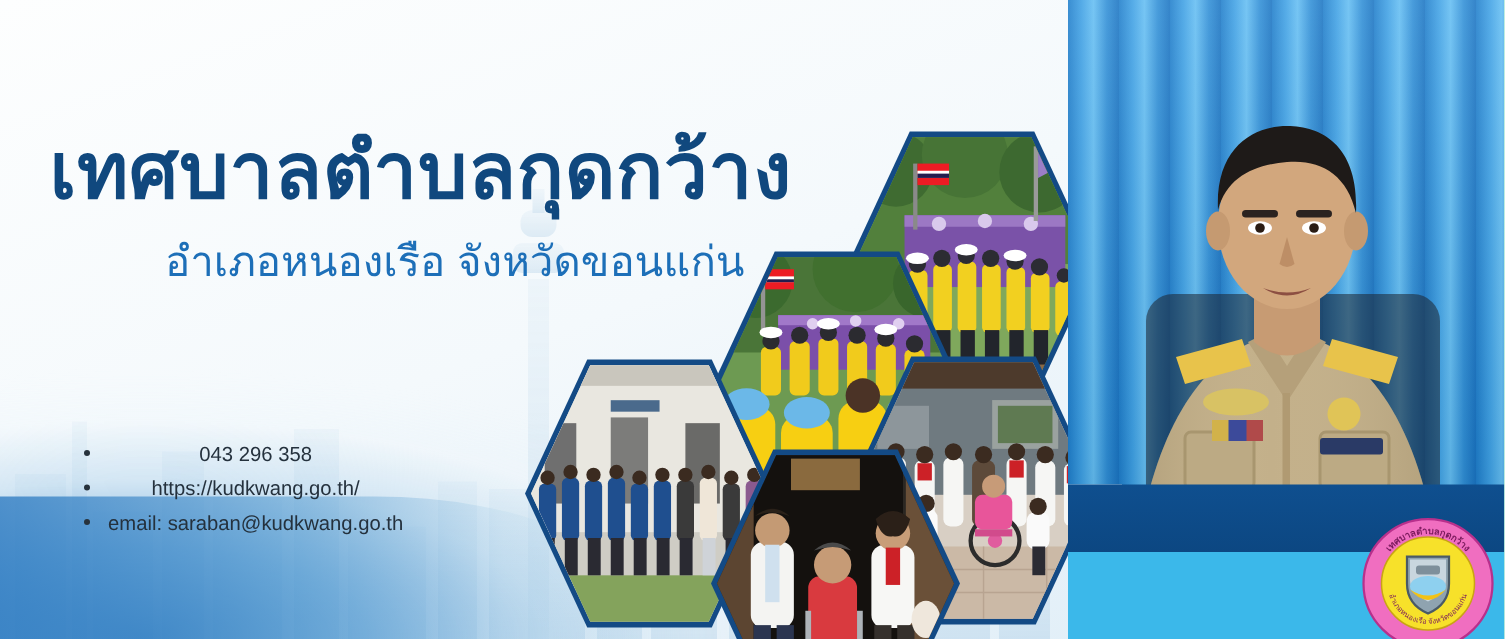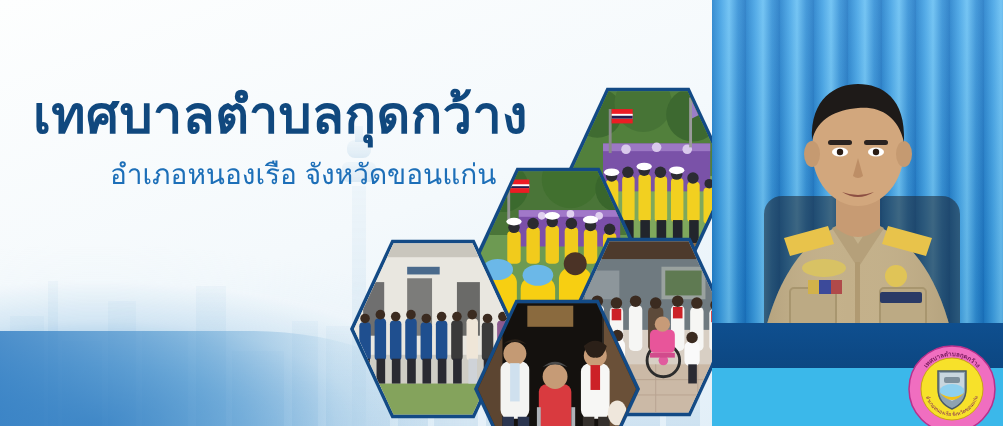--- a/index.html
+++ b/index.html
@@ -251,20 +251,34 @@
       </g>
     </svg>
   </div>
 
   <div class="wave"></div>
   <div class="wave2"></div>
 
   <div class="title">เทศบาลตำบลกุดกว้าง</div>
   <div class="subtitle">อำเภอหนองเรือ จังหวัดขอนแก่น</div>
 
+  <ul class="contact">
+    <li>
+      <span class="dot"></span>
+      <span>043 296 358</span>
+    </li>
+    <li>
+      <span class="dot"></span>
+      <span>https://kudkwang.go.th/</span>
+    </li>
+    <li>
+      <span class="dot"></span>
+      <span>email: saraban@kudkwang.go.th</span>
+    </li>
+  </ul>
 
   <div class="collage">
 
     <div class="hex hex-top">
       <div class="inner">
         <svg viewBox="0 0 166 186" preserveAspectRatio="xMidYMid slice">
           <rect width="166" height="186" fill="#7fa85c"></rect>
           <rect y="0" width="166" height="92" fill="#52803c"></rect>
           <circle cx="30" cy="26" r="26" fill="#3f6b31"></circle>
           <circle cx="78" cy="16" r="30" fill="#477436"></circle>

